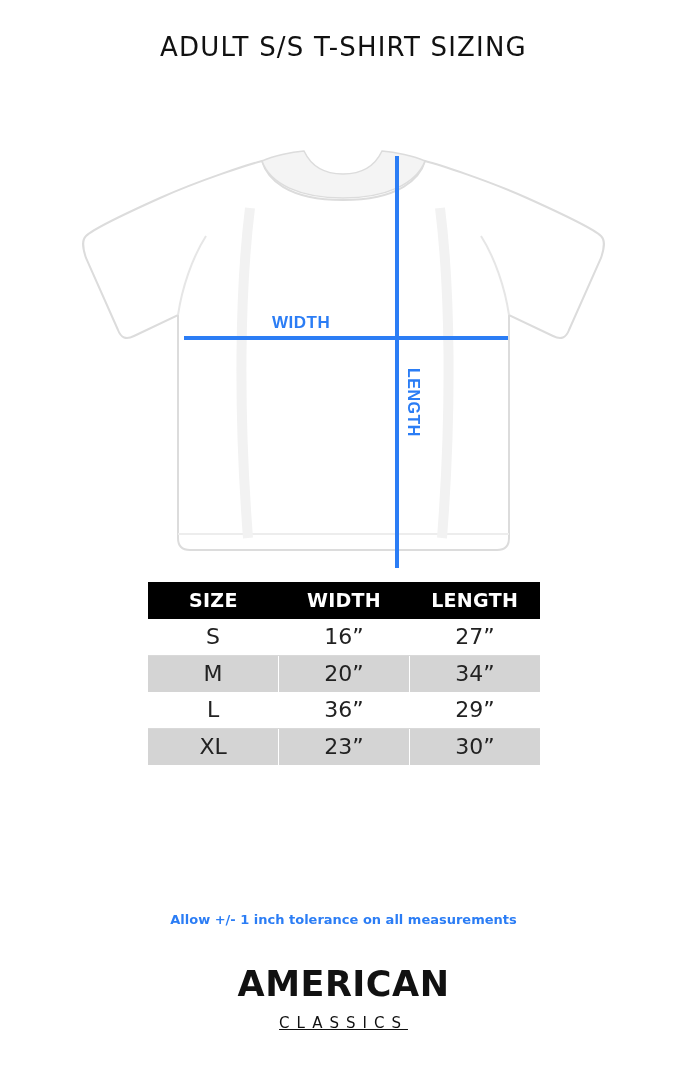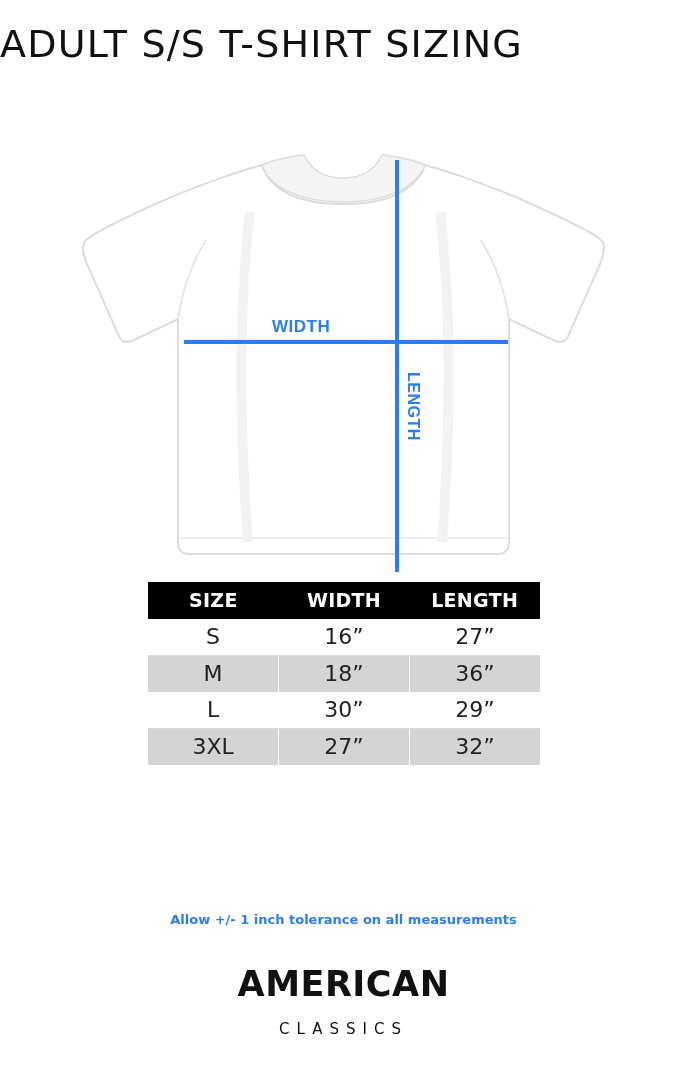--- a/index.html
+++ b/index.html
@@ -17,26 +17,26 @@
   }
   .page {
     width: 687px;
     height: 1080px;
     position: relative;
     background: #ffffff;
   }
 
   
   .title {
-    text-align: left;
-    font-size: 38px;
+    text-align: center;
+    font-size: 26px;
     letter-spacing: 1.2px;
     font-weight: 400;
     color: #111111;
-    padding-top: 22px;
+    padding-top: 32px;
     font-family: "DejaVu Sans", sans-serif;
   }
 
   
   .shirt-area {
     position: relative;
     width: 687px;
     height: 500px;
     margin-top: 6px;
   }
@@ -126,22 +126,23 @@
     font-size: 35px;
     letter-spacing: 0.5px;
     font-weight: bold;
     color: #111111;
     font-family: "DejaVu Sans", sans-serif;
   }
   .brand-sub {
     font-size: 15px;
     letter-spacing: 7px;
     color: #111111;
-    margin-top: 16px;
-    font-family: "DejaVu Sans", sans-serif;
+    margin-top: 10px;
+    font-family: "DejaVu Sans", sans-serif;
+    text-decoration: underline;
   }
 </style>
 </head>
 <body>
 
 <div class="page">
 
   <div class="title">ADULT S/S T-SHIRT SIZING</div>
 
   <div class="shirt-area">
@@ -201,32 +202,32 @@
         </tr>
       </thead>
       <tbody>
         <tr class="odd">
           <td>S</td>
           <td>16”</td>
           <td>27”</td>
         </tr>
         <tr class="even">
           <td>M</td>
-          <td>18”</td>
-          <td>36”</td>
+          <td>20”</td>
+          <td>34”</td>
         </tr>
         <tr class="odd">
           <td>L</td>
+          <td>36”</td>
+          <td>29”</td>
+        </tr>
+        <tr class="even">
+          <td>XL</td>
+          <td>23”</td>
           <td>30”</td>
-          <td>29”</td>
-        </tr>
-        <tr class="even">
-          <td>3XL</td>
-          <td>27”</td>
-          <td>32”</td>
         </tr>
       </tbody>
     </table>
   </div>
 
   <div class="tolerance">Allow +/- 1 inch tolerance on all measurements</div>
 
   <div class="brand">
     <div class="brand-main">AMERICAN</div>
     <div class="brand-sub">CLASSICS</div>

